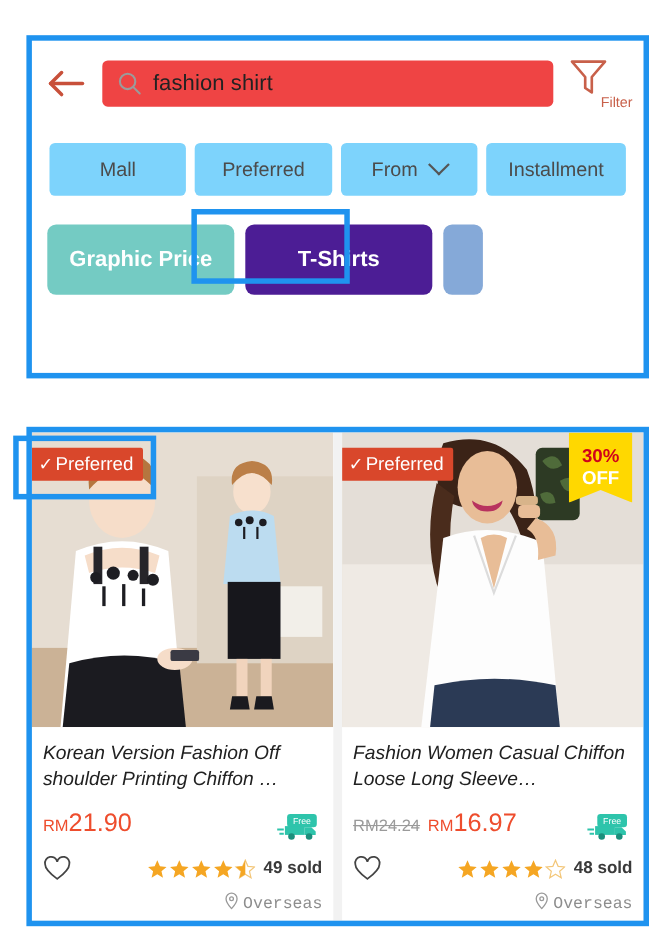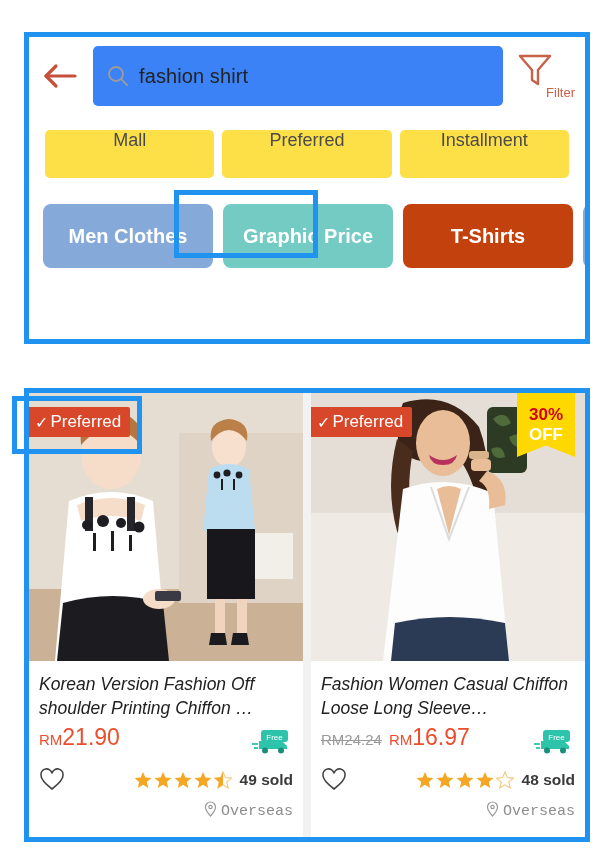--- a/index.html
+++ b/index.html
@@ -34,22 +34,22 @@
 
   
   .search-row {
     display: flex; align-items: center;
     height: 78px; padding: 0 10px 0 8px; gap: 10px;
   }
   .back-arrow { width: 46px; height: 46px; flex: 0 0 46px; position: relative; }
   .back-arrow svg { display:block; }
 
   .search-box {
-    flex: 1 1 auto; height: 60px;
-    background: #3b82f6; border-radius: 5px;
+    flex: 1 1 auto; height: 42px;
+    background: #ef4444; border-radius: 5px;
     display: flex; align-items: center; gap: 10px;
     padding: 0 14px;
   }
   .search-box .s-icon { flex: 0 0 22px; height: 22px; }
   .search-txt {
     font-size: 20px; color: #222222; letter-spacing: .1px;
     white-space: nowrap; overflow: hidden;
   }
 
   .filter-btn {
@@ -91,22 +91,22 @@
   }
   .updown i.u { border-bottom: 6px solid #8a8a8a; }
   .updown i.d { border-top: 6px solid #8a8a8a; }
 
   
   .chips-row {
     display: flex; align-items: center; gap: 8px;
     height: 78px; padding: 0 16px;
   }
   .chip {
-    height: 48px; background: #fde047; border-radius: 5px;
-    display: flex; justify-content: center;
+    height: 48px; background: #7dd3fc; border-radius: 5px;
+    display: flex; align-items: center; justify-content: center;
     gap: 12px; padding: 0 20px;
     font-size: 18px; color: #4b4b4b; white-space: nowrap;
   }
   .chip.wide { flex: 1 1 0; }
   .chev {
     width: 14px; height: 14px;
     border-right: 2.5px solid #555; border-bottom: 2.5px solid #555;
     transform: rotate(45deg) translate(-3px,-3px);
   }
 
@@ -162,21 +162,21 @@
   }
   .ribbon .l2 { color: #fff; }
 
   .card-body { padding: 12px 10px 0 10px; flex: 1 1 auto; }
   .p-title {
     font-size: 17.5px; color: #212121; line-height: 1.35;
     height: 48px; overflow: hidden; font-style: italic;
   }
   .p-price-row {
     display: flex; align-items: baseline; gap: 7px;
-    margin-top: 3px; position: relative;
+    margin-top: 13px; position: relative;
   }
   .p-old {
     font-size: 15px; color: #9a9a9a; text-decoration: line-through;
   }
   .p-new { color: #ee4d2d; white-space: nowrap; }
   .p-new .cur { font-size: 15px; }
   .p-new .amt { font-size: 23px; }
   .free-badge {
     position: absolute; right: 2px; bottom: -4px;
     width: 40px; height: 26px;
@@ -246,32 +246,33 @@
 
 
     <div class="chips-row">
       <div class="chip wide">
         <span>Mall</span>
       </div>
       <div class="chip wide">
         <span>Preferred</span>
       </div>
       <div class="chip wide">
+        <span>From</span>
+        <span class="chev"></span>
+      </div>
+      <div class="chip wide">
         <span>Installment</span>
       </div>
     </div>
 
     <div class="cats-row">
-      <div class="cat" style="background:#85a9d8">
-        <span>Men Clothes</span>
-      </div>
       <div class="cat" style="background:#74cbc3">
         <span>Graphic Price</span>
       </div>
-      <div class="cat" style="background:#c2410c">
+      <div class="cat" style="background:#4c1d95">
         <span>T-Shirts</span>
       </div>
       <div class="cat partial" style="background:#85a9d8"></div>
     </div>
   </div>
 
   <div class="grid-panel">
 
     <div class="card">
       <div class="card-img">

